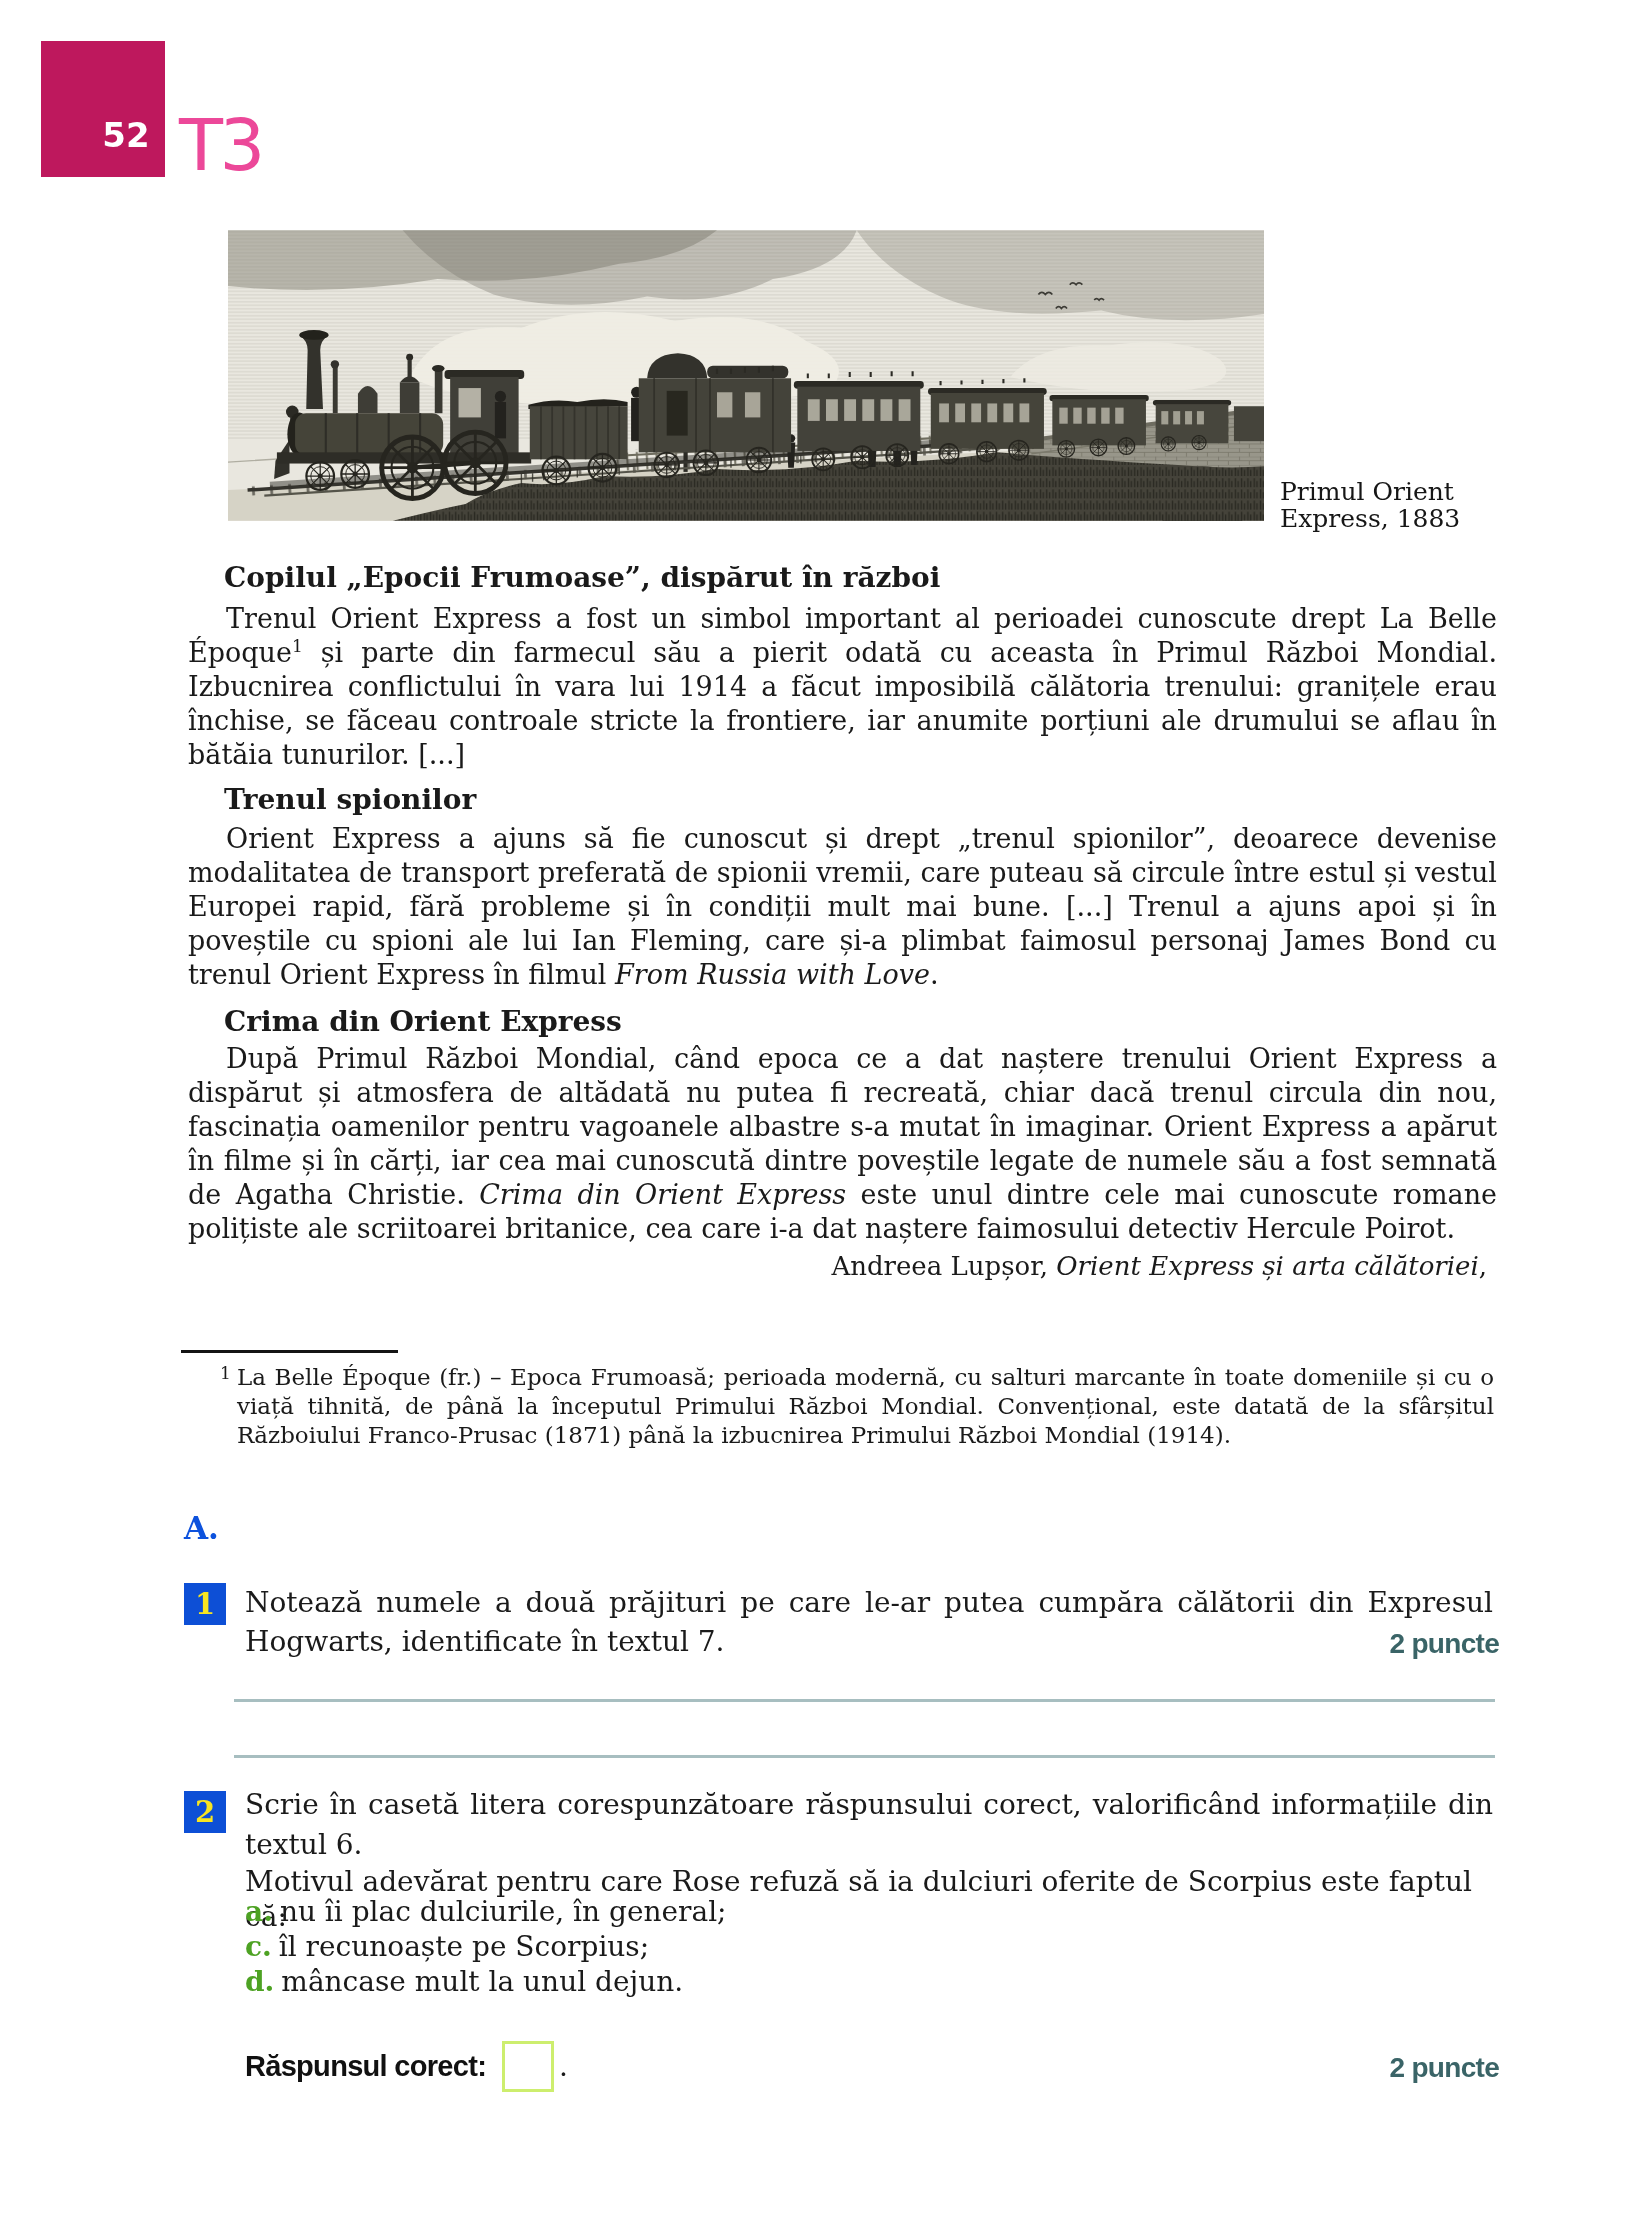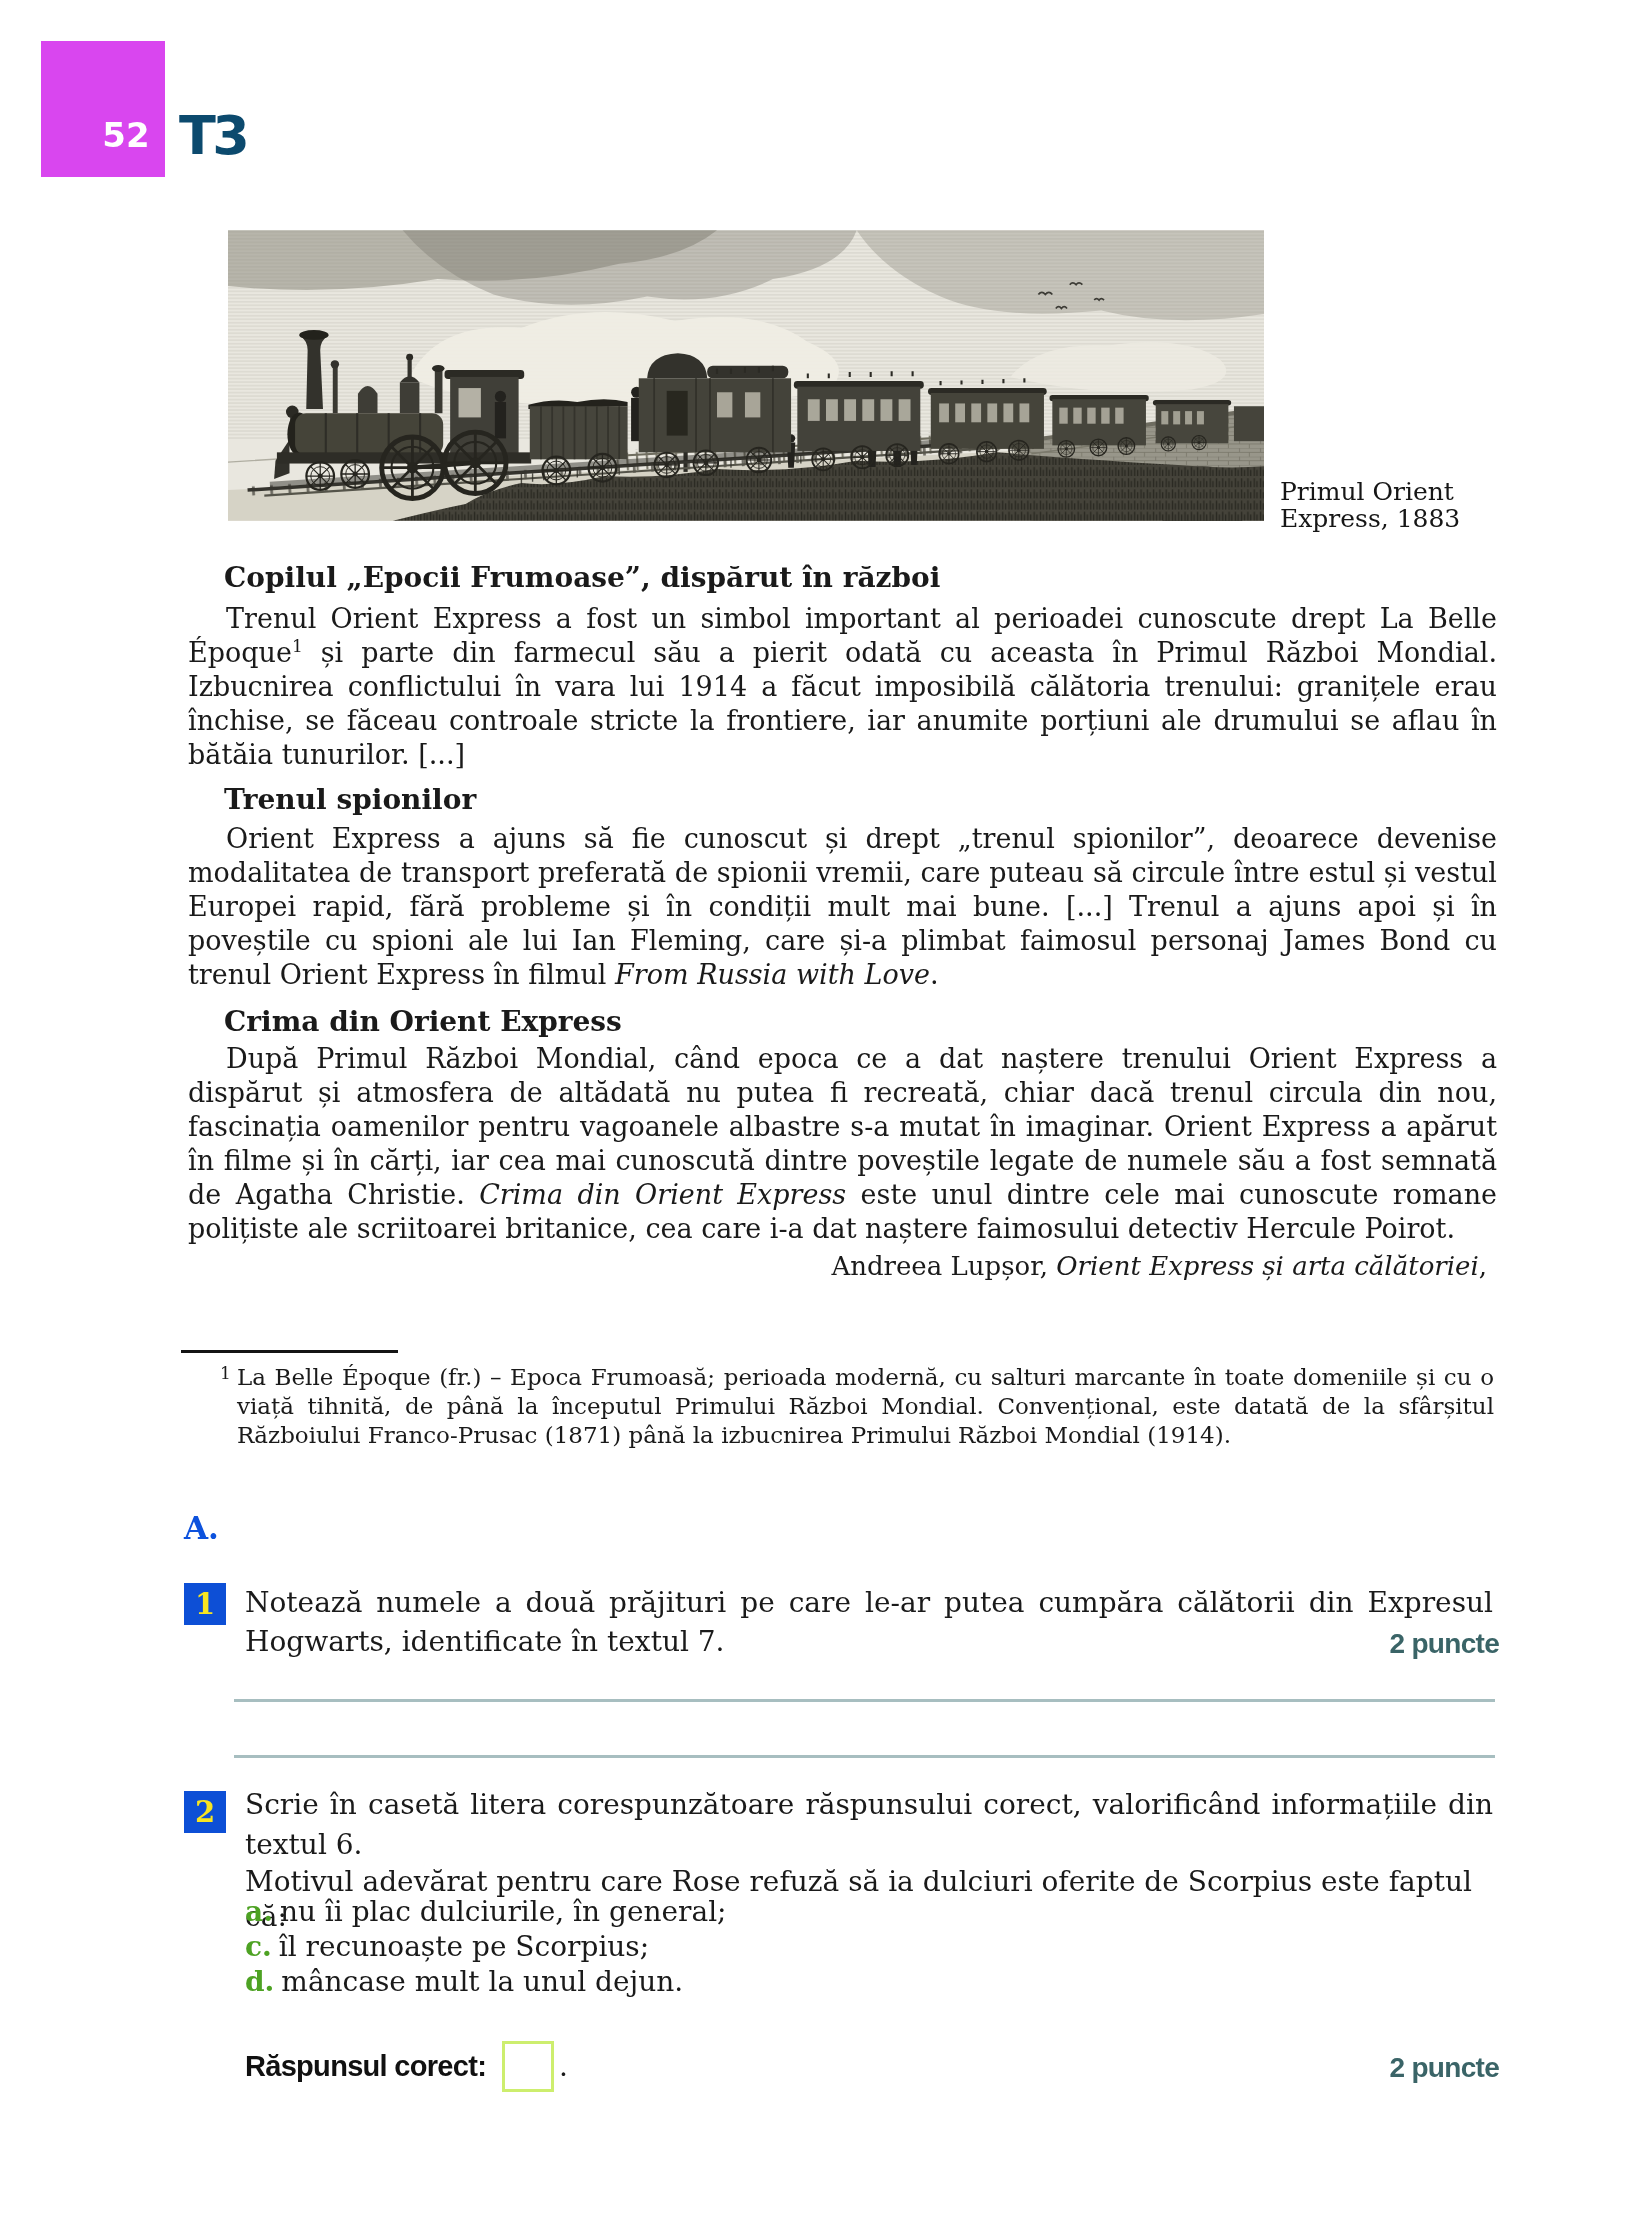--- a/index.html
+++ b/index.html
@@ -4,26 +4,26 @@
 <style>
   html,body{margin:0;padding:0;}
   body{
     width:1650px;height:2227px;position:relative;background:#ffffff;
     font-family:"DejaVu Serif","Liberation Serif",serif;color:#1a1a1a;
     overflow:hidden;
   }
   .abs{position:absolute;}
 
   
-  .page-badge{left:41px;top:41px;width:124px;height:136px;background:#d946ef;
+  .page-badge{left:41px;top:41px;width:124px;height:136px;background:#be185d;
     display:flex;align-items:flex-end;justify-content:flex-end;padding:0 15.4px 25px 0;box-sizing:border-box;}
   .page-number{color:#ffffff;font-family:"DejaVu Sans","Liberation Sans",sans-serif;
     font-weight:bold;font-size:34px;line-height:1;}
   .lesson-code{left:179px;top:109px;font-family:"DejaVu Sans","Liberation Sans",sans-serif;
-    font-weight:bold;font-size:54px;line-height:1;letter-spacing:-3.5px;color:#0c4a6e;}
+    font-weight:normal;font-size:72px;line-height:1;letter-spacing:-3.5px;color:#ec4899;}
 
   
   .figure{left:228px;top:230px;width:1036px;height:291px;}
   .figure svg{display:block;}
   .figure-caption{left:1280px;top:479px;width:182px;font-size:25px;line-height:26.5px;color:#161616;}
 
   
   .heading{left:184px;width:1309px;font-weight:bold;font-size:28px;line-height:32px;margin:0;padding-left:40px;box-sizing:border-box;}
   .para{left:184px;width:1309px;font-size:27px;line-height:34px;margin:4px;text-align:justify;text-indent:38px;}
   .h1{top:562px;} .p1{top:598px;}

